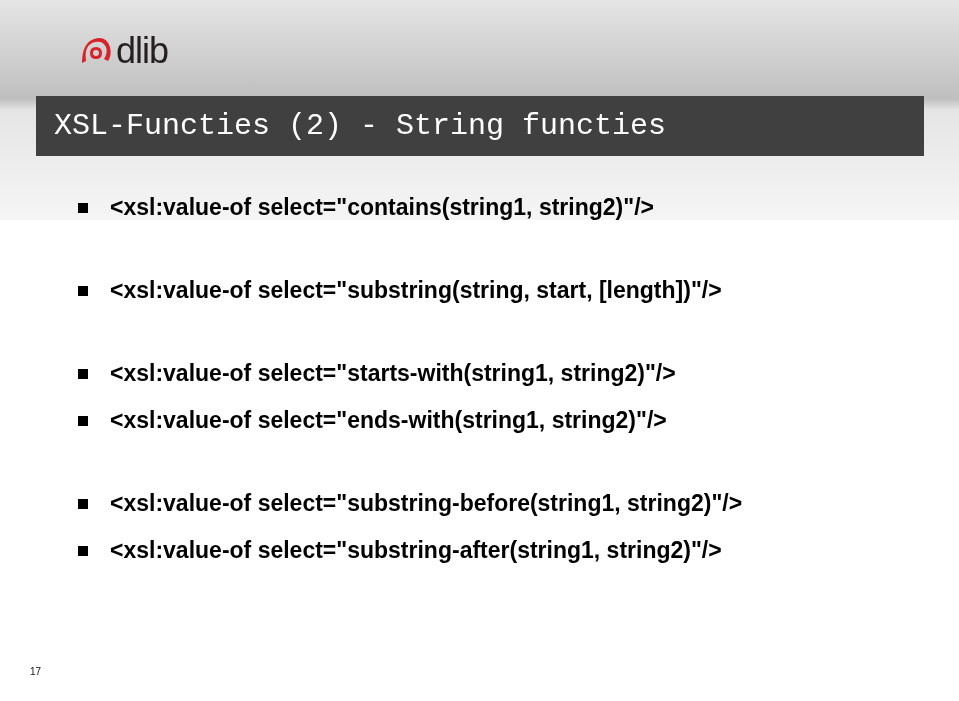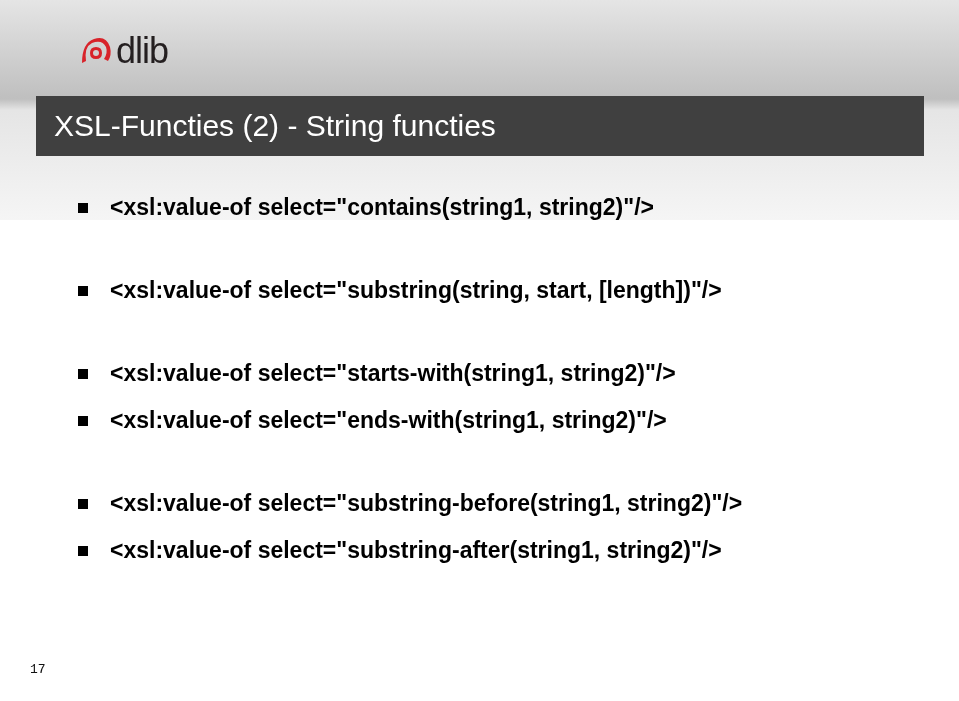--- a/index.html
+++ b/index.html
@@ -49,21 +49,21 @@
     height: 60px;
     background: #404040;
     z-index: 2;
     display: flex;
     align-items: center;
     padding-left: 18px;
   }
   .title-text {
     color: #ffffff;
     font-size: 30px;
-    font-family: Liberation Sans, sans-serif;
+    font-family: Liberation Mono, monospace;
   }
   .content {
     position: absolute;
     top: 192px;
     left: 78px;
     width: 820px;
     z-index: 2;
   }
   .bullet-item {
     display: flex;
@@ -83,24 +83,24 @@
   .bullet-text {
     font-size: 23px;
     font-weight: 700;
     color: #000;
     font-family: Verdana, Tahoma, sans-serif;
   }
   .page-number {
     position: absolute;
     bottom: 24px;
     left: 30px;
-    font-size: 13px;
+    font-size: 10px;
     color: #111;
     z-index: 2;
-    font-family: Liberation Mono, monospace;
+    font-family: Liberation Sans, sans-serif;
   }
 </style>
 </head>
 <body>
 
 <div class="bg-bar"></div>
 
 <div class="logo">
   <span class="logo-mark">
     <svg width="36" height="36" viewBox="0 0 36 36">

